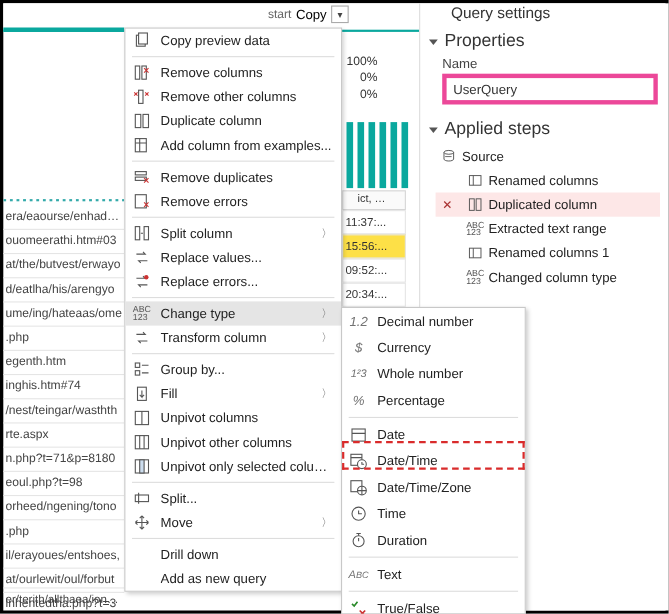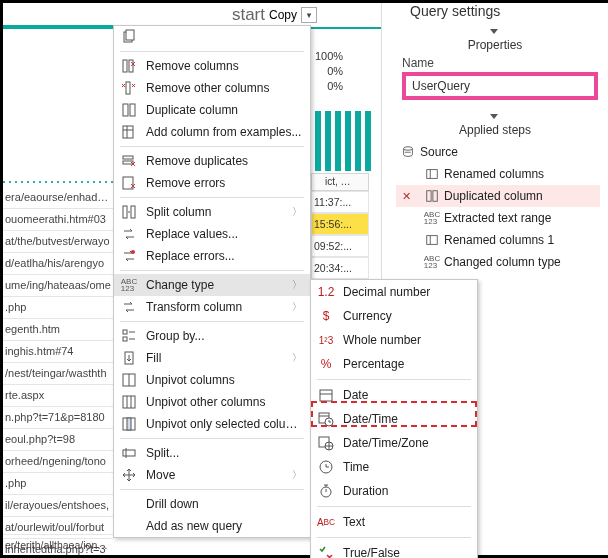--- a/index.html
+++ b/index.html
@@ -1,21 +1,21 @@
 <!DOCTYPE html>
 <html><head>
 <meta charset="utf-8">
 <style>
 * { box-sizing: border-box; margin: 0; padding: 0; user-select: none; }
 html, body { width: 608px; height: 558px; overflow: hidden; font-family: "Segoe UI", Arial, sans-serif; font-size: 12px; background: #fff; }
 .root { position: relative; width: 608px; height: 558px; border: 3px solid #000; background: #fff; }
 .left-area { position: absolute; left: 0; top: 0; width: 378px; height: 552px; }
 .right-panel { position: absolute; left: 378px; top: 0; width: 227px; height: 552px; background: #fff; border-left: 1px solid #ddd; padding: 0 8px; }
 .right-panel .title-cut { font-size: 14px; color: #333; padding: 0 2px 6px 20px; }
-.prop-head, .steps-head { display: flex; align-items: center; gap: 4px; color: #333; font-size: 12px; padding: 4px 0 2px 0; flex-direction: column; }
+.prop-head, .steps-head { display: flex; align-items: center; gap: 4px; color: #333; font-size: 16px; padding: 4px 0 2px 0; }
 .caret { display: inline-block; width: 0; height: 0; border-left: 4px solid transparent; border-right: 4px solid transparent; border-top: 5px solid #555; margin-right: 2px; }
 .prop-body { padding: 2px 0 10px 12px; }
 .nm-label { color: #444; margin-bottom: 2px; }
 .nm-input { width: 196px; border: 4px solid #ec4899; padding: 3px 6px; font-size: 12px; color: #333; }
 .steps-body { padding: 2px 0 0 6px; }
 .step-row { display: flex; align-items: center; gap: 4px; height: 22px; padding: 0 4px; font-size: 12px; color: #222; position: relative; }
 .step-row.selected { background: #fde7e7; }
 .step-row.indented { padding-left: 28px; }
 .step-icon { width: 16px; height: 16px; display: inline-flex; justify-content: center; align-items: center; font-size: 11px; color: #555; }
 .step-icon svg { width: 14px; height: 14px; }
@@ -42,37 +42,37 @@
 .ctx-item { display:flex; align-items:center; height:22px; padding:0 8px 0 6px; gap:8px; color:#222; font-size:12px; position:relative; }
 .ctx-item:hover, .ctx-item.hover { background:#e5e5e5; }
 .ctx-item .ico { width:18px; height:18px; display:flex; align-items:center; justify-content:center; }
 .ctx-item .ico svg { width:16px; height:16px; }
 .ctx-item .lbl { flex:1; white-space:nowrap; overflow:hidden; text-overflow:ellipsis; }
 .ctx-item .arrow { font-size:10px; color:#666; }
 .ctx-sep { height:1px; background:#ddd; margin:3px 6px; }
 
 .sub-menu { position:absolute; left:307px; top:276px; width:168px; background:#fff; border:1px solid #c8c8c8; box-shadow:2px 2px 4px rgba(0,0,0,0.2); z-index:30; }
 .sub-item { display:flex; align-items:center; height:24px; padding:0 8px 0 6px; gap:8px; font-size:12px; color:#222; }
-.sub-item .ico { width:18px; height:18px; display:flex; align-items:center; justify-content:center; color:#b91c1c; font-family: "Segoe UI", Arial; }
+.sub-item .ico { width:18px; height:18px; display:flex; align-items:center; justify-content:center; color:#737373; font-family: "Segoe UI", Arial; font-style: italic; }
 .sub-item .ico svg { width:16px; height:16px; }
 .sub-item .lbl { flex:1; }
 .highlight-box { position:absolute; border:2px dashed #d92b2b; z-index:40; pointer-events:none; }
 
 .sub-sep { height:1px; background:#ddd; margin:3px 6px; }
 .foot-row { position:absolute; left:0; bottom:0; width:110px; font-size:10.5px; color:#444; border-top:1px solid #e5e5e5; padding:4px 2px; overflow:hidden; white-space:nowrap; text-overflow:ellipsis;}
 </style>
 </head>
 <body>
 <div class="root">
 
 <div class="left-area">
   <div class="col-header-area"></div>
   <div class="teal-bar"></div>
   <div class="copy-chip">
-    <span style="font-size:17px;color:#666">start</span>
+    <span style="font-size:11px;color:#666">start</span>
     <span class="copy-label">Copy</span>
     <span class="dropdown">▾</span>
   </div>
   <div class="percent-stack">
     <div>100%</div>
     <div>0%</div>
     <div>0%</div>
   </div>
   <div class="bars-area">
     <span style="height:60px"></span>
@@ -116,20 +116,21 @@
 </div>
 
 <div class="ctx-menu">
   <div class="ctx-item">
     <span class="ico">
           <svg viewBox="0 0 16 16">
             <rect x="3" y="3" width="8" height="10" fill="none" stroke="#555"></rect>
             <rect x="5" y="1" width="8" height="10" fill="#fff" stroke="#555"></rect>
           </svg>
         </span>
+    <span class="lbl">Copy preview data</span>
   </div>
   <div class="ctx-sep"></div>
   <div class="ctx-item">
     <span class="ico">
           <svg viewBox="0 0 16 16">
             <rect x="2" y="2" width="4" height="12" fill="none" stroke="#555"></rect>
             <rect x="8" y="2" width="4" height="12" fill="none" stroke="#555"></rect>
             <line x1="10" y1="4" x2="14" y2="8" stroke="#c33"></line>
             <line x1="14" y1="4" x2="10" y2="8" stroke="#c33"></line>
           </svg>

